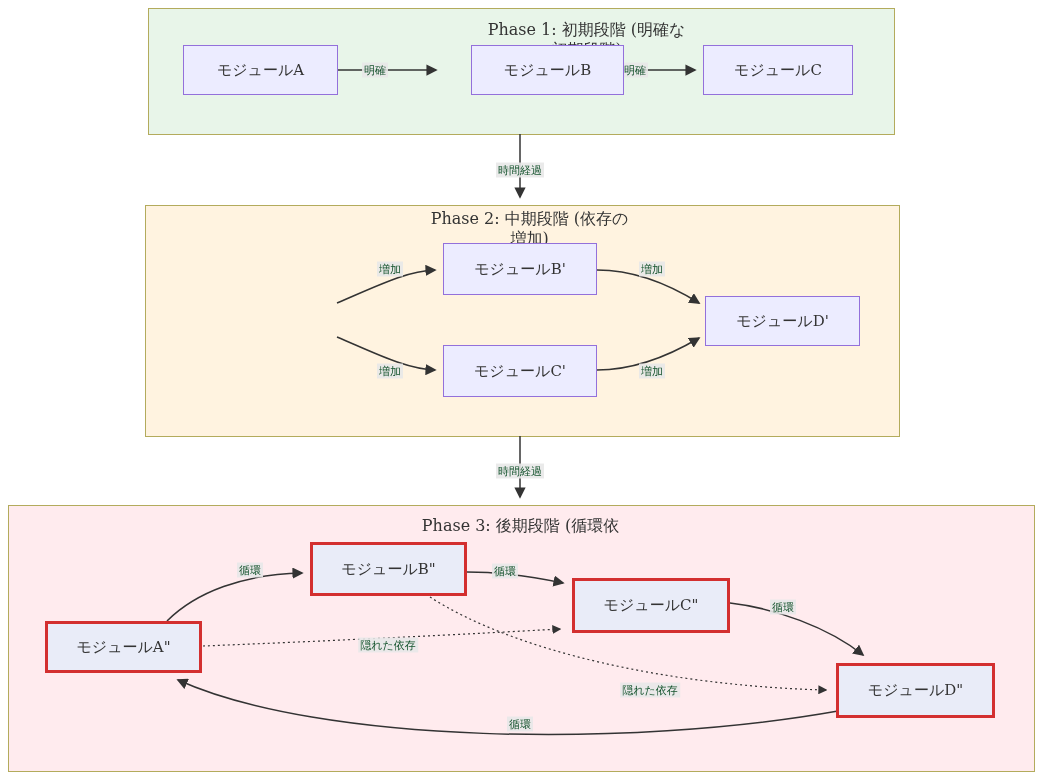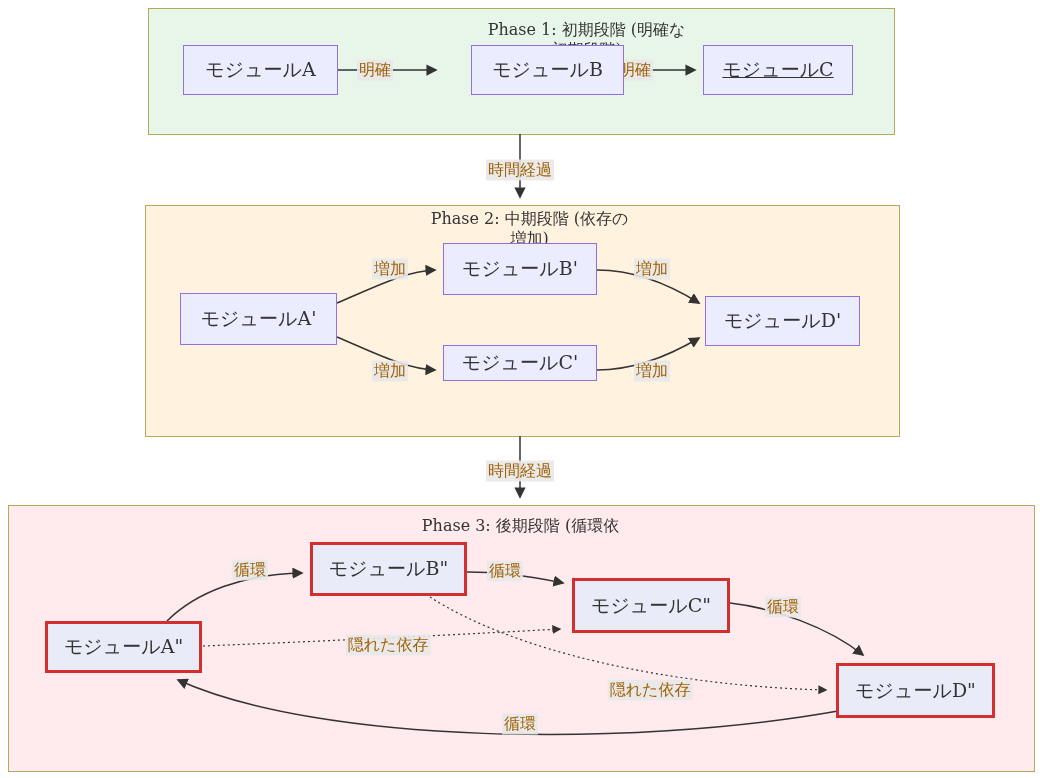--- a/index.html
+++ b/index.html
@@ -2,23 +2,23 @@
 <html><head>
 <meta charset="utf-8">
 <style>
   html,body{margin:0;padding:0;background:#ffffff;}
   #canvas{position:relative;width:1040px;height:778px;background:#ffffff;
           font-family:"DejaVu Serif","Liberation Serif",serif;color:#333;overflow:hidden;}
   .phase{position:absolute;border:1px solid #b3ab5c;z-index:0;}
   .phase-title{position:absolute;width:100%;text-align:center;font-size:16px;line-height:20px;color:#333;z-index:1;}
   .edges{position:absolute;left:0;top:0;z-index:2;pointer-events:none;}
   .elabel{position:absolute;transform:translate(-50%,-50%);background:rgba(232,232,232,0.9);
-          padding:0 2px;font-size:16px;white-space:nowrap;z-index:3;color:#a16207;}
+          padding:0 2px;font-size:11px;white-space:nowrap;z-index:3;color:#14532d;}
   .node{position:absolute;background:#ececff;border:1px solid #9370db;z-index:4;
-        display:flex;align-items:center;justify-content:center;font-size:19px;color:#333;
+        display:flex;align-items:center;justify-content:center;font-size:15px;color:#333;
         box-sizing:border-box;}
   .node.alert{border:3px solid #d32f2f;background:#e9ecf8;}
 </style>
 </head>
 <body>
 
 <div id="canvas">
 
   <div class="phase" style="left:148px;top:8px;width:745px;height:125px;background:#e8f5e9;"></div>
   <div class="phase" style="left:145px;top:205px;width:753px;height:230px;background:#fff3e0;"></div>
@@ -80,25 +80,24 @@
 
   <div class="elabel" style="left:250px;top:570px;">循環</div>
   <div class="elabel" style="left:505px;top:571px;">循環</div>
   <div class="elabel" style="left:783px;top:607px;">循環</div>
   <div class="elabel" style="left:520px;top:724px;">循環</div>
   <div class="elabel" style="left:388px;top:645px;">隠れた依存</div>
   <div class="elabel" style="left:650px;top:690px;">隠れた依存</div>
 
   <div class="node" style="left:183px;top:45px;width:155px;height:50px;">モジュールA</div>
   <div class="node" style="left:443px;top:45px;width:153px;height:50px;margin-left:28px;">モジュールB</div>
-  <div class="node" style="left:703px;top:45px;width:150px;height:50px;text-decoration:underline;">モジュールC</div>
+  <div class="node" style="left:703px;top:45px;width:150px;height:50px;">モジュールC</div>
 
-  <div class="node" style="left:180px;top:293px;width:157px;height:52px;">モジュールA'</div>
   <div class="node" style="left:443px;top:243px;width:154px;height:52px;">モジュールB'</div>
-  <div class="node" style="left:443px;top:345px;width:154px;height:36px;">モジュールC'</div>
+  <div class="node" style="left:443px;top:345px;width:154px;height:52px;">モジュールC'</div>
   <div class="node" style="left:705px;top:296px;width:155px;height:50px;">モジュールD'</div>
 
   <div class="node alert" style="left:45px;top:621px;width:157px;height:52px;">モジュールA"</div>
   <div class="node alert" style="left:310px;top:542px;width:157px;height:54px;">モジュールB"</div>
   <div class="node alert" style="left:572px;top:578px;width:158px;height:55px;">モジュールC"</div>
   <div class="node alert" style="left:836px;top:663px;width:159px;height:55px;">モジュールD"</div>
 
 </div>
 
 </body></html>

